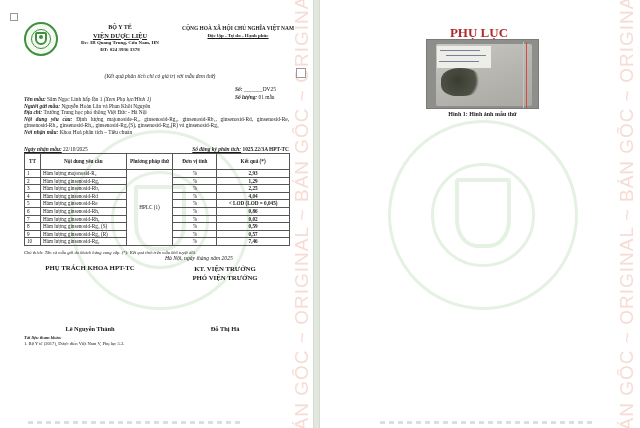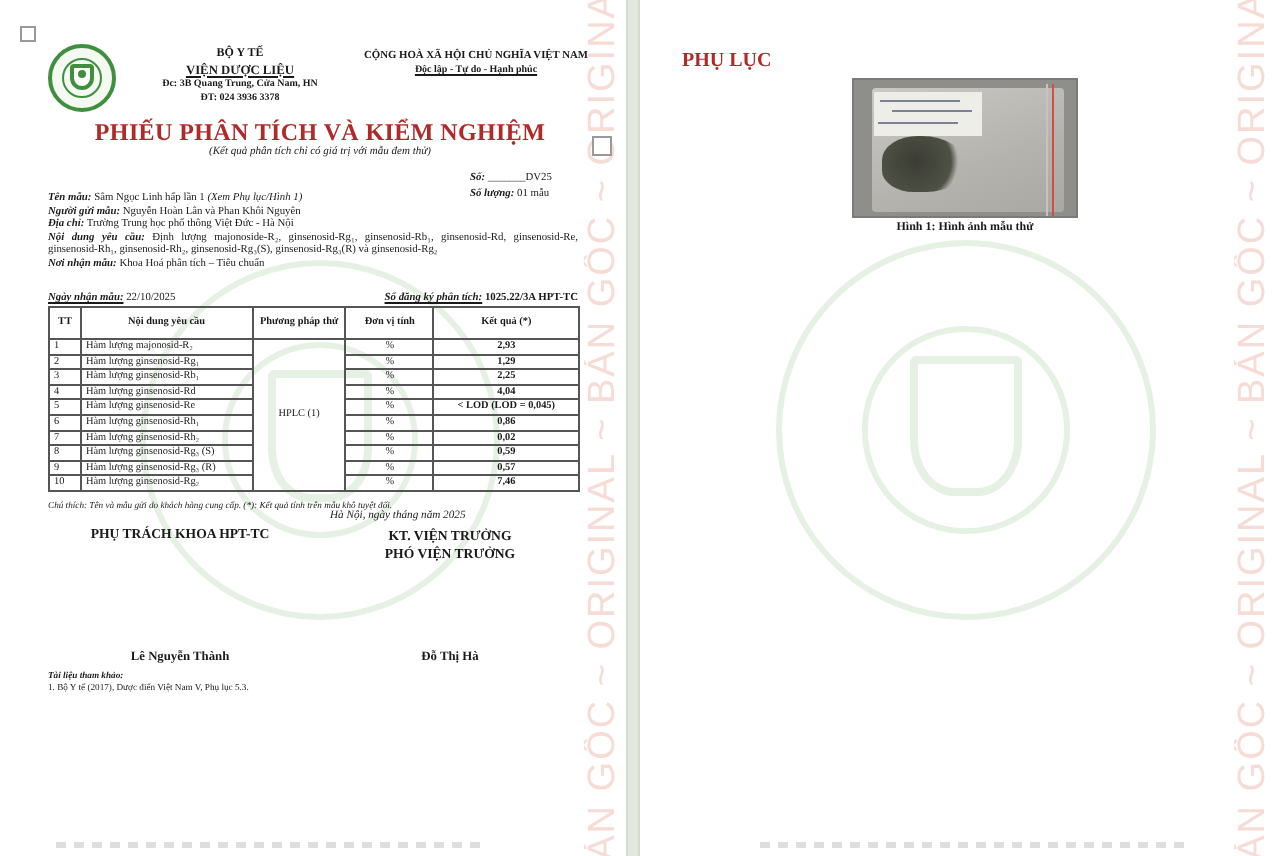--- a/index.html
+++ b/index.html
@@ -58,21 +58,21 @@
   .place-date { position: absolute; left: 165px; top: 255px; font-size: 5.6px; font-style: italic; }
   .sign-l { position: absolute; left: 30px; top: 264px; width: 120px; text-align: center; font-weight: bold; font-size: 6.8px; }
   .sign-r { position: absolute; left: 160px; top: 264px; width: 130px; text-align: center; font-weight: bold; font-size: 6.8px; line-height: 9px; }
   .name-l { position: absolute; left: 30px; top: 325px; width: 120px; text-align: center; font-weight: bold; font-size: 6.4px; }
   .name-r { position: absolute; left: 160px; top: 325px; width: 130px; text-align: center; font-weight: bold; font-size: 6.4px; }
   .refs { position: absolute; left: 24px; top: 335px; font-size: 4.6px; line-height: 6px; }
   .refs .h { font-style: italic; font-weight: bold; }
   .footer-faint { position: absolute; top: 421px; height: 3px; background: repeating-linear-gradient(90deg, #d6d6d6 0 5px, transparent 5px 9px); opacity: .8; }
 
   
-  .appendix-title { position: absolute; left: 0; width: 297px; top: 25px; color: #b12a2a; font-weight: bold; font-size: 10px; padding-left: 21px; }
+  .appendix-title { position: absolute; left: 0; width: 297px; top: 25px; text-align: center; color: #b12a2a; font-weight: bold; font-size: 13px; padding-left: 21px; }
   .photo { position: absolute; left: 106px; top: 39px; width: 113px; height: 70px; background: #8e8f8b; border: 1px solid #7a7a78; overflow: hidden; }
   .photo .bag { position: absolute; left: 9px; top: 4px; width: 96px; height: 62px; background: linear-gradient(160deg,#c9c8c4,#b4b3ae 60%,#a9a8a3); border-radius: 2px; }
   .photo .label { position: absolute; left: 10px; top: 6px; width: 54px; height: 22px; background: #eeeee9; }
   .photo .scribble { position: absolute; left: 13px; top: 10px; width: 40px; height: 1px; background: #7b8296; box-shadow: 6px 5px 0 #7b8296, -1px 11px 0 #7b8296; }
   .photo .herb { position: absolute; left: 14px; top: 28px; width: 42px; height: 28px; border-radius: 45% 55% 50% 40%; background: radial-gradient(circle at 40% 45%, #3b3d34, #4e5145 60%, transparent 72%); }
   .photo .zip { position: absolute; left: 99px; top: 2px; width: 1px; height: 66px; background: #d84b40; }
   .photo .zip2 { position: absolute; left: 96px; top: 2px; width: 1px; height: 66px; background: #c8c3ba; }
   .caption { position: absolute; left: 0; width: 325px; top: 111px; text-align: center; font-weight: bold; font-size: 6px; }
 </style>
 </head>
@@ -97,21 +97,20 @@
     <div class="inst">VIỆN DƯỢC LIỆU</div>
     <div class="addr">Đc: 3B Quang Trung, Cửa Nam, HN</div>
     <div class="addr">ĐT: 024 3936 3378</div>
   </div>
 
   <div class="hdr-right">
     <div>CỘNG HOÀ XÃ HỘI CHỦ NGHĨA VIỆT NAM</div>
     <div class="motto">Độc lập - Tự do - Hạnh phúc</div>
   </div>
 
-  <div class="title">PHIẾU PHÂN TÍCH VÀ KIỂM NGHIỆM</div>
   <div class="subtitle">(Kết quả phân tích chỉ có giá trị với mẫu đem thử)</div>
 
   <div class="so"><i>Số:</i> <span>_______DV25</span></div>
   <div class="soluong"><i>Số lượng:</i> <span>01 mẫu</span></div>
 
   <div class="meta" style="top:96px;">
     <div><span class="lbl">Tên mẫu:</span> <span>Sâm Ngọc Linh hấp lần 1</span> <i>(Xem Phụ lục/Hình 1)</i></div>
     <div><span class="lbl">Người gửi mẫu:</span> <span>Nguyễn Hoàn Lân và Phan Khôi Nguyên</span></div>
     <div><span class="lbl">Địa chỉ:</span> <span>Trường Trung học phổ thông Việt Đức - Hà Nội</span></div>
     <div style="text-align:justify;"><span class="lbl">Nội dung yêu cầu:</span> <span>Định lượng majonoside-R₂, ginsenosid-Rg₁, ginsenosid-Rb₁, ginsenosid-Rd, ginsenosid-Re, ginsenosid-Rh₁, ginsenosid-Rh₂, ginsenosid-Rg₃(S), ginsenosid-Rg₃(R) và ginsenosid-Rg₂</span></div>

